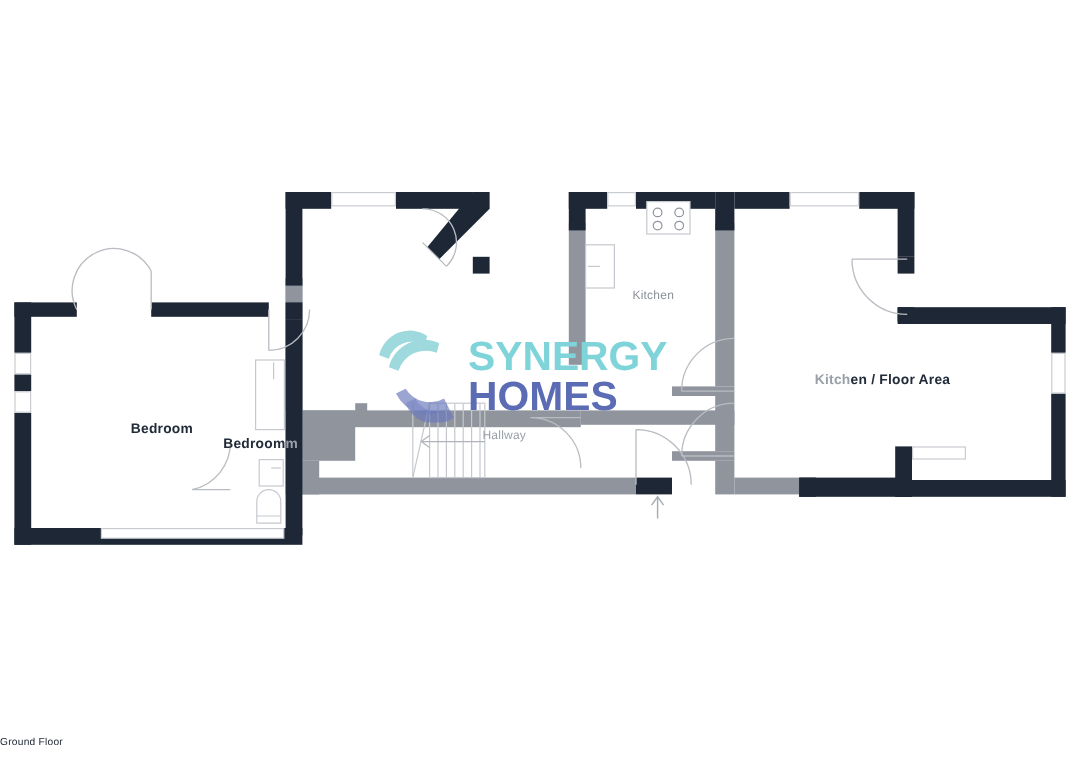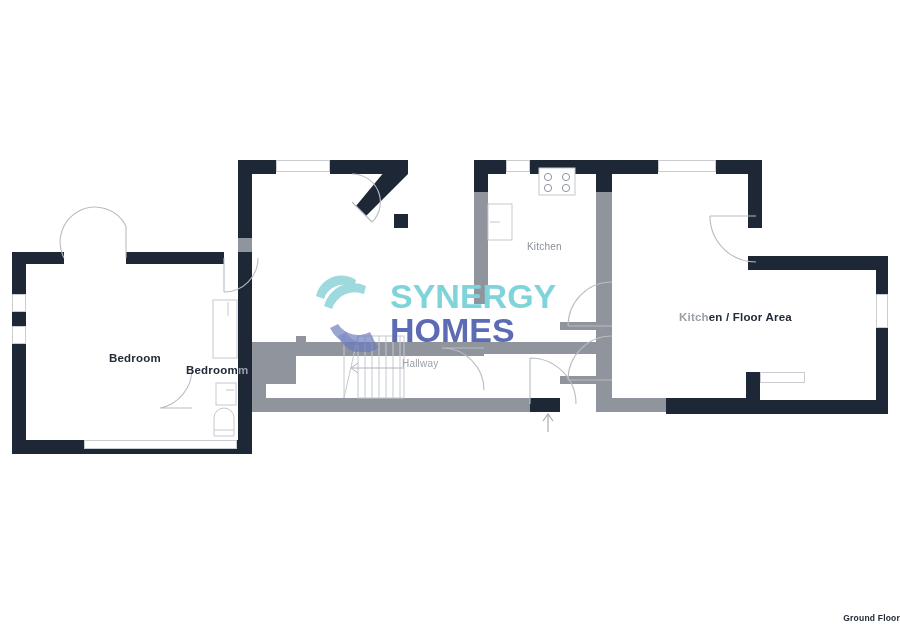--- a/index.html
+++ b/index.html
@@ -37,22 +37,22 @@
     left:402px;top:358px;
     font-size:10px;font-weight:500;color:#9aa0a8;letter-spacing:.2px;
   }
   #lbl-living{
     left:645px;top:311px;
     font-size:11.5px;font-weight:bold;letter-spacing:.2px;color:#222b38;
   }
   #lbl-living .fade{color:#9aa0a8;padding-left:34px;}
   #footer-title{
     position:absolute;left:0;right:0;top:613px;
-    text-align:right;
-    font-size:8.5px;font-weight:bold;color:#222b38;letter-spacing:.2px;
+    text-align:left;
+    font-size:8.5px;font-weight:normal;color:#222b38;letter-spacing:.2px;
   }
   #watermark{
     position:absolute;left:310px;top:272px;width:290px;height:80px;
     pointer-events:none;
   }
 </style>
 </head>
 <body>
 
 <svg id="plan" viewBox="0 0 900 636" xmlns="http://www.w3.org/2000/svg">

